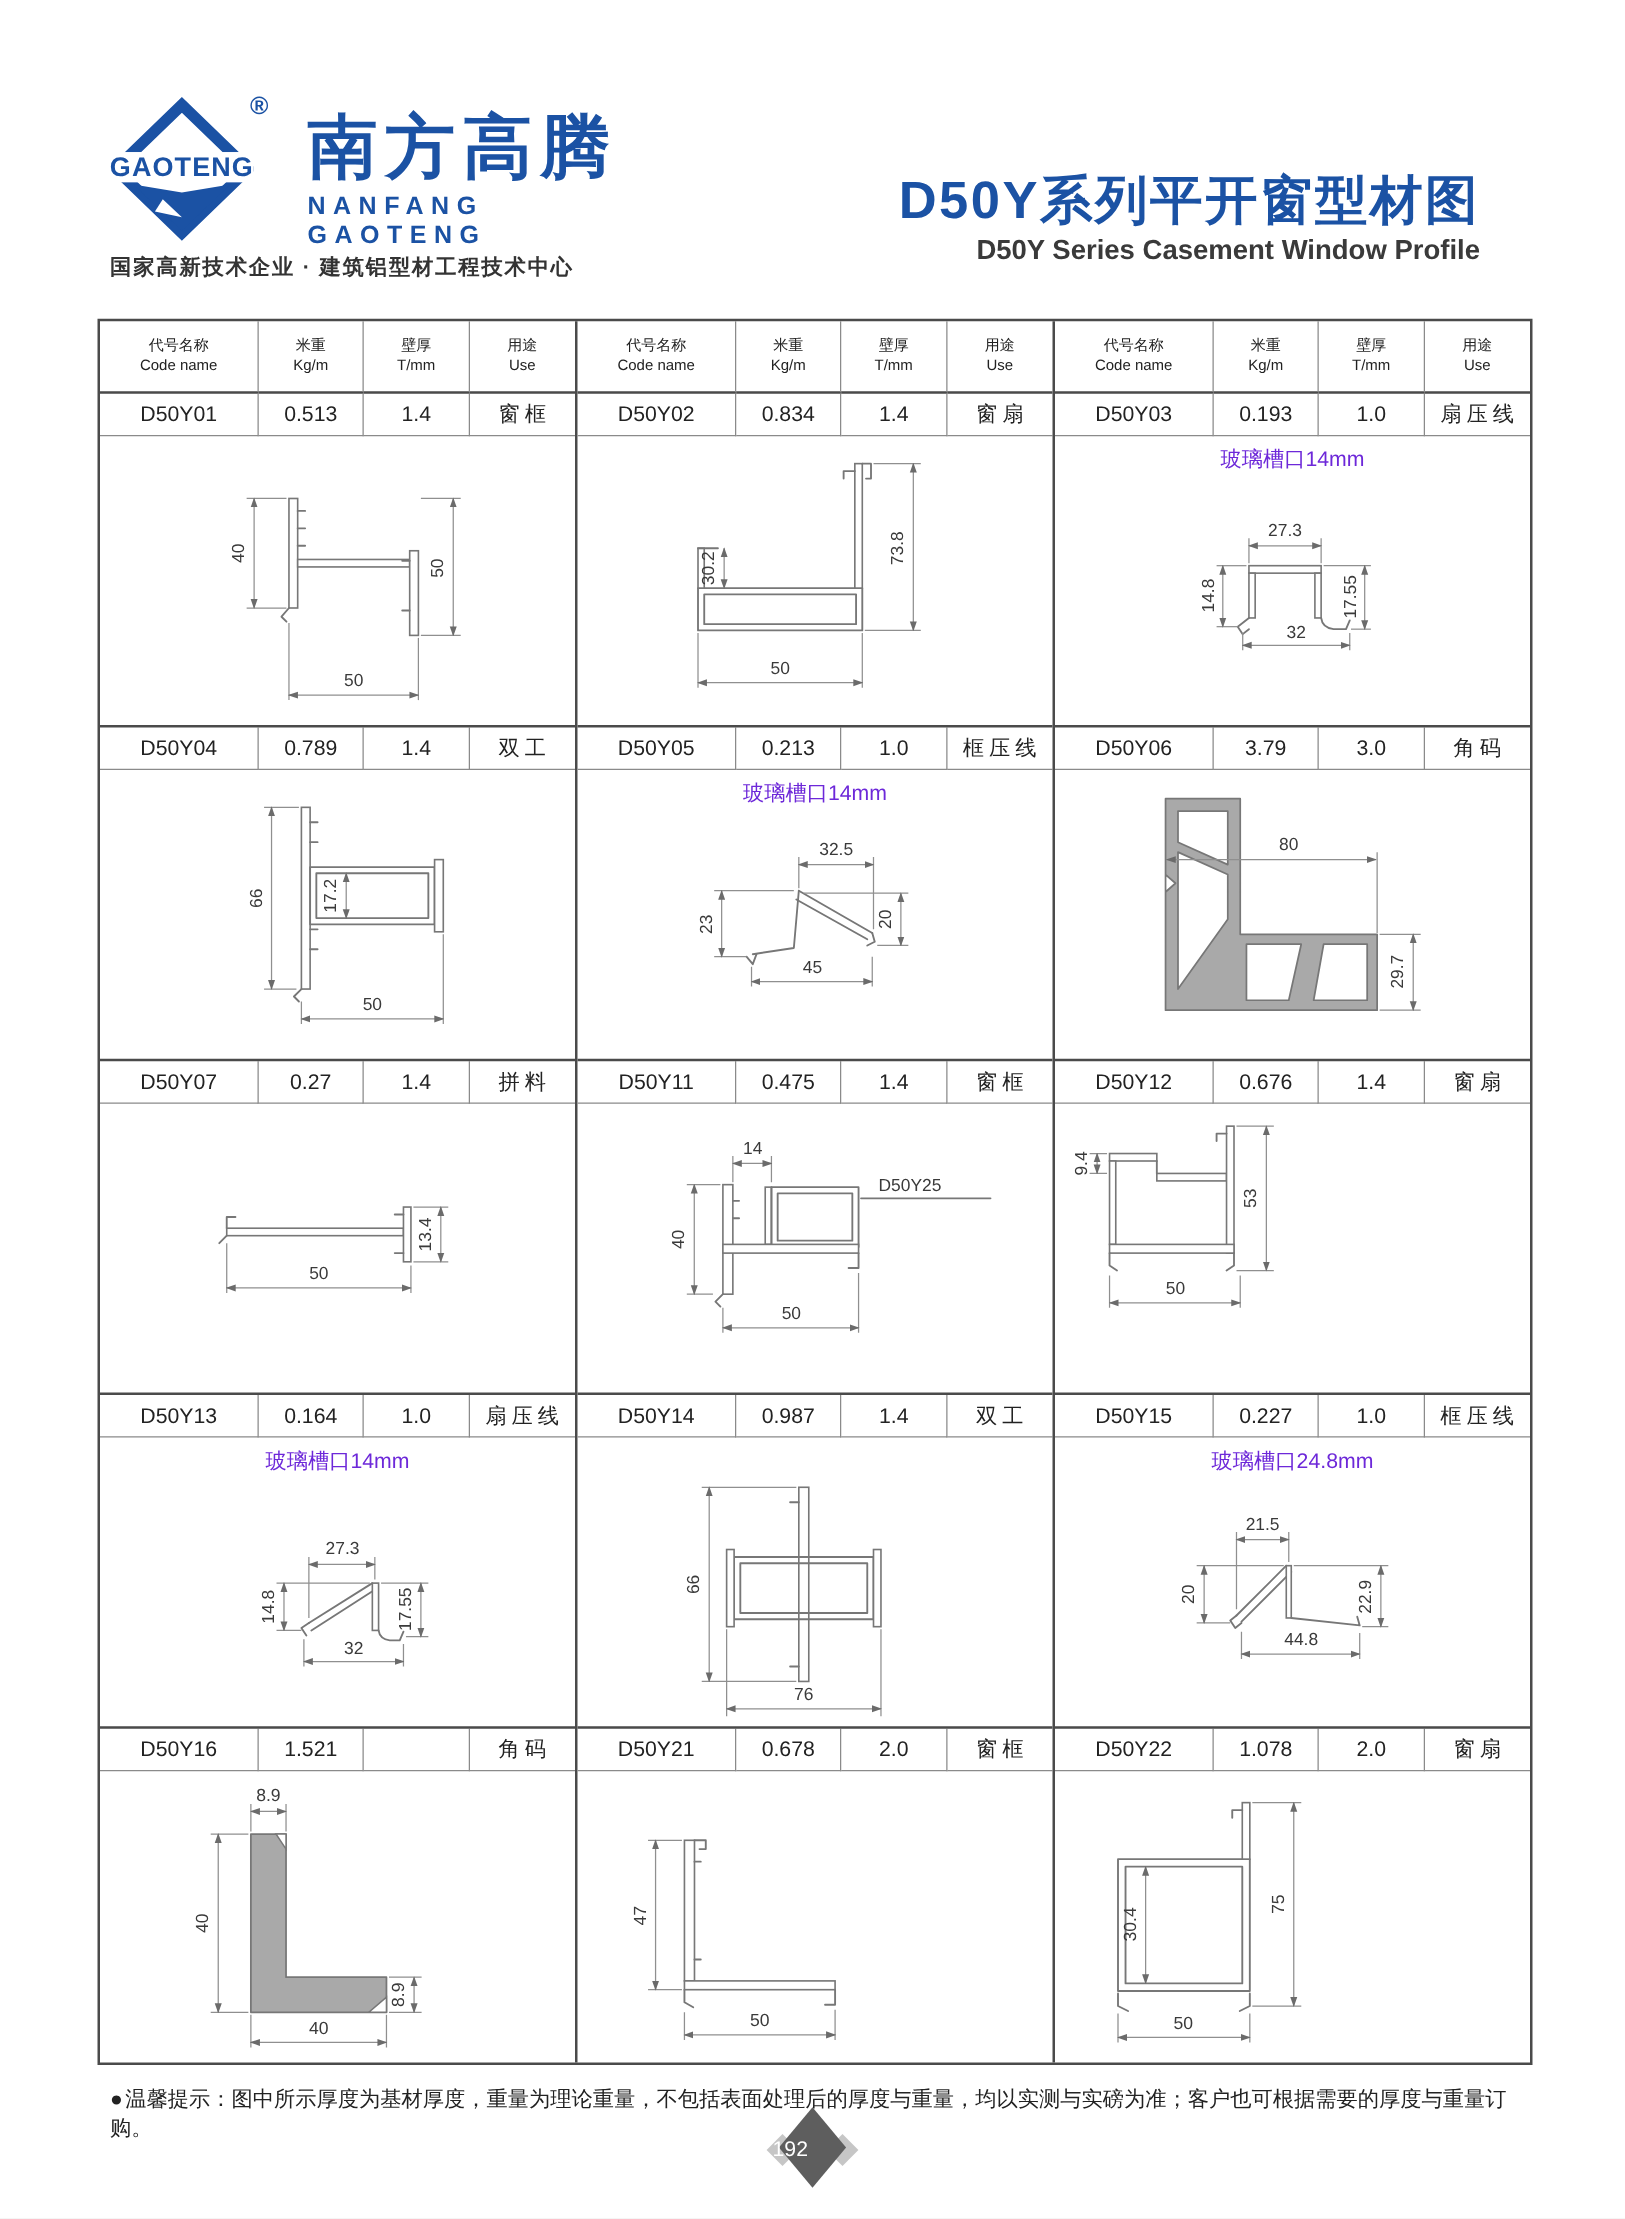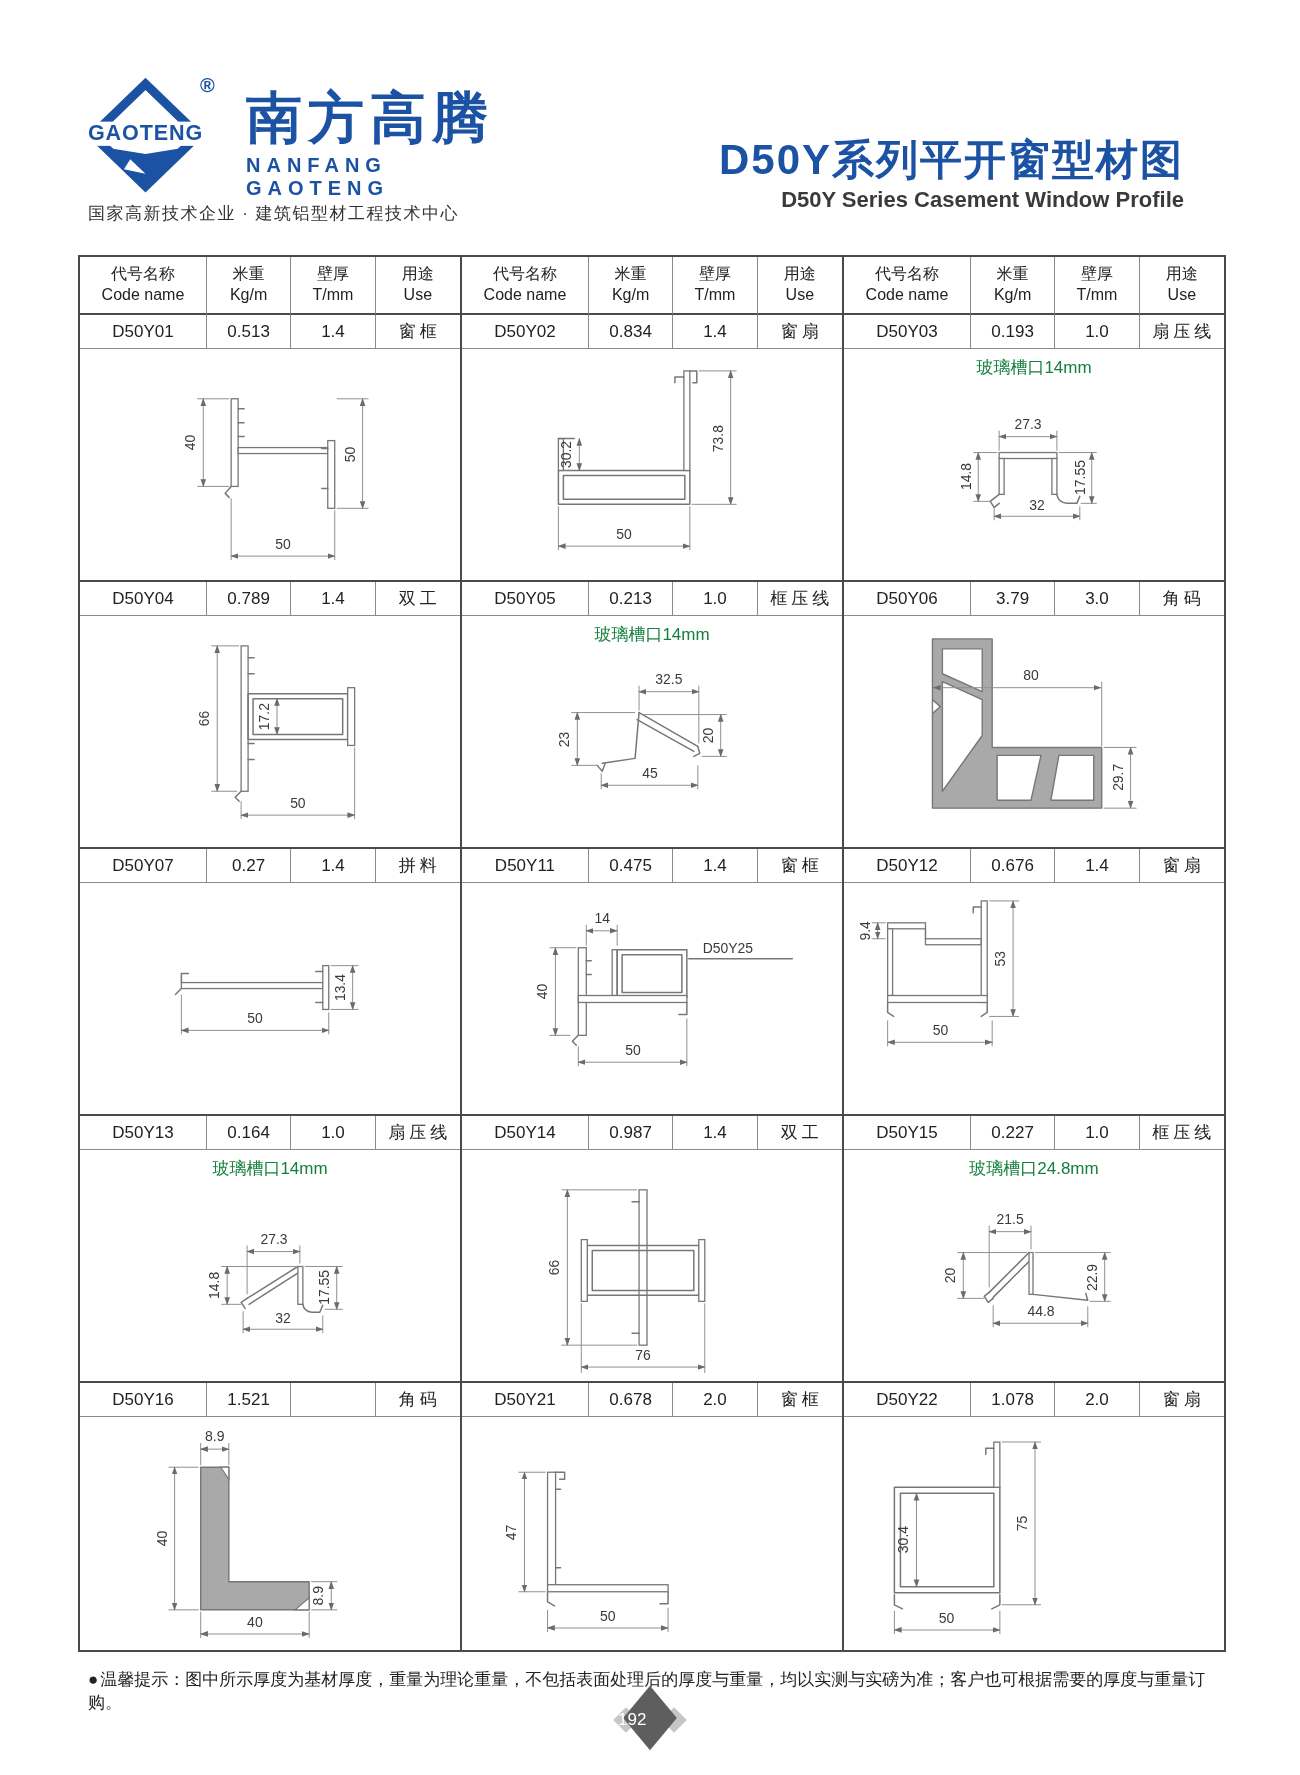--- a/index.html
+++ b/index.html
@@ -5,42 +5,42 @@
   html,body{margin:0;padding:0;background:#e8e8e8;}
   .page{position:relative;width:1300px;height:1775px;background:#ffffff;margin:0 auto;
         font-family:"Liberation Sans","DejaVu Sans",sans-serif;overflow:hidden;}
   
   .logo{position:absolute;left:88px;top:76px;width:420px;height:125px;}
   .logo svg{position:absolute;left:0;top:0;}
   .reg{position:absolute;left:112px;top:-2px;font-size:20px;font-weight:bold;color:#1b52a4;}
   .brand{position:absolute;left:158px;top:14px;}
   .brand-cn{font-size:56px;font-weight:bold;color:#1b52a4;letter-spacing:6px;line-height:1;}
   .brand-en{font-size:20px;font-weight:bold;color:#1b52a4;letter-spacing:6px;margin-top:8px;}
-  .tagline{position:absolute;left:88px;top:202px;font-size:17px;font-weight:normal;color:#333;letter-spacing:1.5px;}
+  .tagline{position:absolute;left:88px;top:202px;font-size:17px;font-weight:bold;color:#333;letter-spacing:1.5px;}
   .title-block{position:absolute;right:116px;top:136px;text-align:right;}
   .title-cn{font-size:42px;font-weight:bold;color:#1b52a4;letter-spacing:2px;line-height:1.15;}
   .title-en{font-size:22px;color:#3a3a3a;margin-top:3px;font-weight:bold;}
   
   .ptable{position:absolute;left:78px;top:255px;width:1144px;display:flex;border:2px solid #4a4a4a;background:#fff;}
   .group{flex:1;min-width:0;}
   .group+.group{border-left:2px solid #4a4a4a;}
   .thead{display:flex;}
   .th{box-sizing:border-box;height:58px;border-right:1px solid #8a8a8a;border-bottom:2px solid #4a4a4a;
       display:flex;flex-direction:column;align-items:center;justify-content:center;
-      font-size:16px;color:#222;line-height:1.3;}
+      font-size:12px;color:#222;line-height:1.3;}
   .th:last-child,.td:last-child{border-right:none;}
   .c1{flex:0 0 33.4%;}
   .c2,.c3,.c4{flex:0 0 22.2%;}
   .drow{display:flex;}
   .td{box-sizing:border-box;height:34px;border-right:1px solid #8a8a8a;border-bottom:1px solid #8a8a8a;
       display:flex;align-items:center;justify-content:center;font-size:17px;color:#222;}
   .use{letter-spacing:4px;text-indent:4px;}
   .dcell{box-sizing:border-box;height:233px;position:relative;border-bottom:2px solid #4a4a4a;}
   .dcell.last{border-bottom:none;}
-  .note{position:absolute;top:7px;left:0;width:100%;text-align:center;font-size:17px;color:#15803d;z-index:2;}
+  .note{position:absolute;top:7px;left:0;width:100%;text-align:center;font-size:17px;color:#6d28d9;z-index:2;}
   svg.draw{position:absolute;left:0;top:0;width:100%;height:100%;}
   
   .w{fill:#fff;stroke:#777;stroke-width:1.3;}
   .s{fill:none;stroke:#777;stroke-width:1.5;stroke-linejoin:round;stroke-linecap:round;}
   .g{fill:#a9a9a9;stroke:#777;stroke-width:1.4;stroke-linejoin:round;}
   .hole{fill:#fff;stroke:#777;stroke-width:1.2;}
   .dl{stroke:#8f8f8f;stroke-width:1;}
   .dt{font-family:"Liberation Sans","DejaVu Sans",sans-serif;font-size:14px;fill:#3a3a3a;}
   
   .footnote{position:absolute;left:88px;top:1668px;width:1130px;font-size:17px;font-weight:normal;color:#222;}

